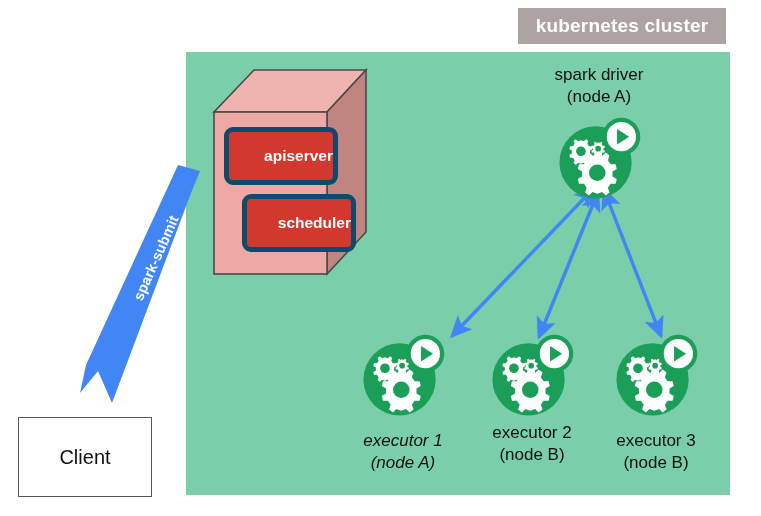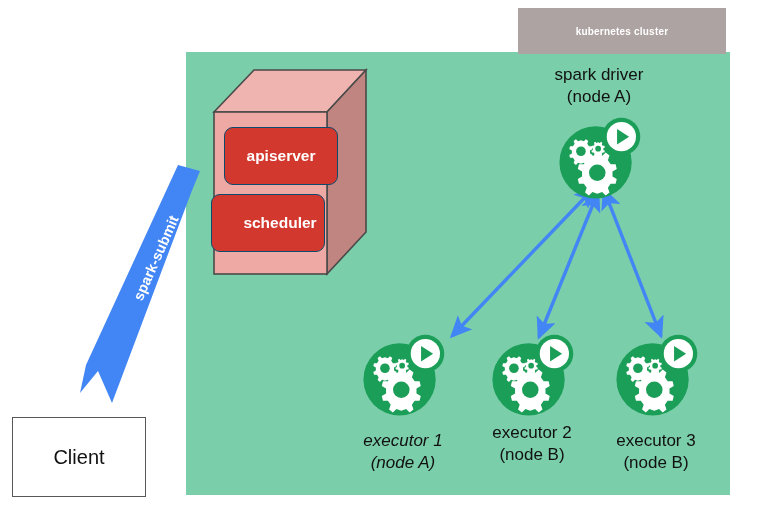--- a/index.html
+++ b/index.html
@@ -29,35 +29,35 @@
     height: 443px;
     background: #7ACEAA;
   }
 
   
   .cluster-badge {
     position: absolute;
     left: 518px;
     top: 8px;
     width: 208px;
-    height: 46px;
+    height: 36px;
     background: #ADA3A2;
     display: flex;
     align-items: center;
     justify-content: center;
     color: #ffffff;
-    font-size: 10px;
+    font-size: 19px;
     font-weight: bold;
     letter-spacing: 0.2px;
   }
 
   
   .client-box {
     position: absolute;
-    left: 12px;
+    left: 18px;
     top: 417px;
     width: 134px;
     height: 80px;
     background: #ffffff;
     border: 1px solid #585858;
     display: flex;
     align-items: center;
     justify-content: center;
     font-size: 20px;
     color: #111111;
@@ -97,32 +97,32 @@
     top: 66px;
     width: 160px;
     height: 210px;
   }
   .cube svg { display: block; overflow: visible; }
   .cube-chip {
     position: absolute;
     width: 114px;
     height: 58px;
     background: #D3382E;
-    border: 1px solid #0c4a6e;
+    border: 5px solid #0c4a6e;
     border-radius: 9px;
     display: flex;
     align-items: center;
-    justify-content: center;
+    justify-content: flex-end;
     color: #ffffff;
     font-size: 15.5px;
     font-weight: bold;
     box-sizing: border-box;
   }
   .chip-apiserver { left: 14px; top: 61px; }
-  .chip-scheduler { left: 1px; top: 128px; padding-left: 24px; }
+  .chip-scheduler { left: 32px; top: 128px; padding-left: 24px; }
 
   
   .node {
     position: absolute;
     width: 86px;
     height: 86px;
   }
   .node svg { display: block; overflow: visible; }
 
   .node-caption {

